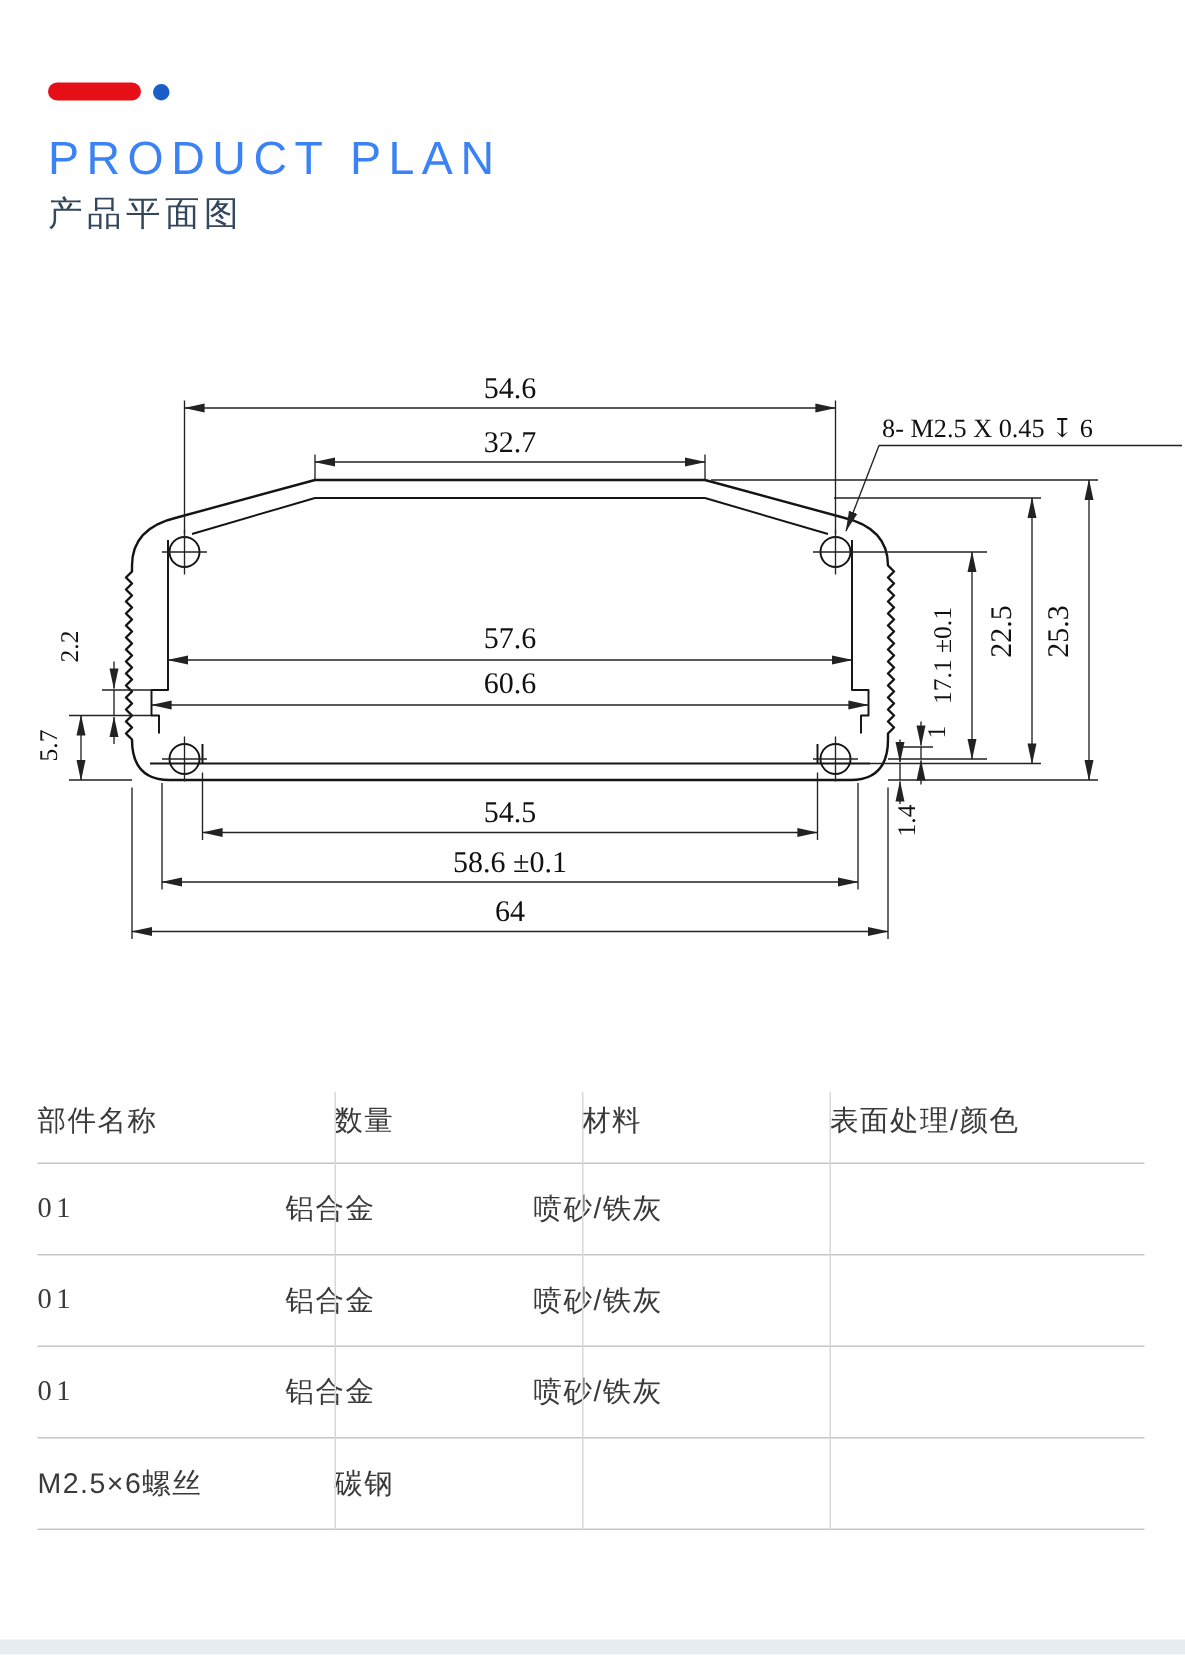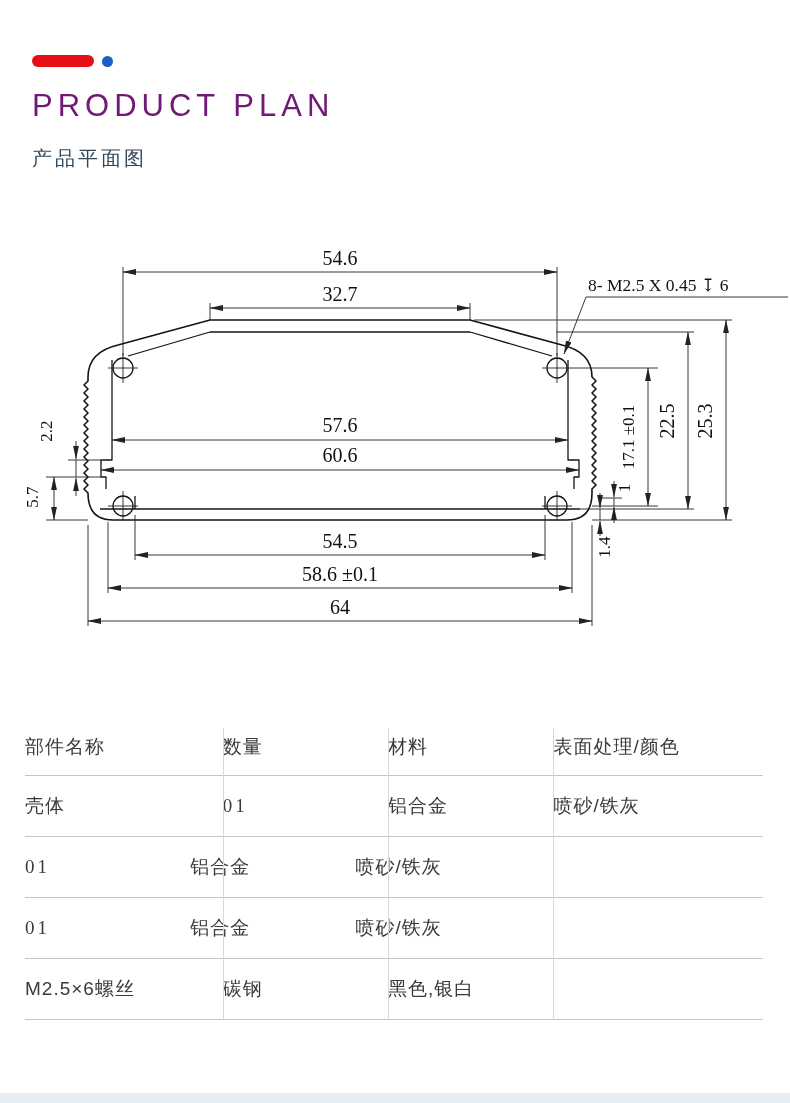--- a/index.html
+++ b/index.html
@@ -7,24 +7,24 @@
     width:790px;height:1103px;position:relative;background:#ffffff;
     font-family:"Liberation Sans",sans-serif;overflow:hidden;
   }
   
   .hdr{position:absolute;left:32px;top:54px;}
   .accent{display:flex;align-items:center;height:14px;}
   .accent .bar{width:62px;height:12px;border-radius:6px;background:#e60f18;}
   .accent .dot{width:11px;height:11px;border-radius:50%;margin-left:8px;background:#1a5fc8;}
   .title{
     margin-top:22px;font-size:31px;font-weight:400;letter-spacing:5px;
-    color:#701a75;line-height:1.05;
+    color:#3b82f6;line-height:1.05;
   }
   .subtitle{
-    margin-top:22px;font-size:20px;font-weight:500;letter-spacing:3px;color:#33475c;
+    margin-top:4px;font-size:23px;font-weight:500;letter-spacing:3px;color:#33475c;
   }
   
   svg.draw{position:absolute;left:0;top:225px;}
   .profile{fill:none;stroke:#141414;stroke-width:1.6px;stroke-linejoin:round;}
   .inner{fill:none;stroke:#141414;stroke-width:1.3px;stroke-linejoin:round;}
   .dim{stroke:#222;stroke-width:0.9px;fill:none;}
   .dimtxt{font-family:"Liberation Serif","DejaVu Serif",serif;font-size:20px;fill:#111;}
   .dimtxt.sm{font-size:17px;}
   .note{font-family:"Liberation Serif","DejaVu Serif",serif;font-size:17.5px;fill:#111;}
   
@@ -194,35 +194,33 @@
   <div class="vsep" style="left:528px"></div>
 
   <div class="row head">
     <div class="cell c1">部件名称</div>
     <div class="cell c2">数量</div>
     <div class="cell c3">材料</div>
     <div class="cell c4">表面处理/颜色</div>
   </div>
 
   <div class="row">
-    <div class="cell c1">壳体</div>
     <div class="cell c2 num">01</div>
     <div class="cell c3">铝合金</div>
     <div class="cell c4">喷砂/铁灰</div>
   </div>
   <div class="row">
     <div class="cell c2 num">01</div>
     <div class="cell c3">铝合金</div>
     <div class="cell c4">喷砂/铁灰</div>
   </div>
   <div class="row">
     <div class="cell c2 num">01</div>
     <div class="cell c3">铝合金</div>
     <div class="cell c4">喷砂/铁灰</div>
   </div>
   <div class="row">
     <div class="cell c1">M2.5×6螺丝</div>
     <div class="cell c3">碳钢</div>
-    <div class="cell c4">黑色,银白</div>
   </div>
 </div>
 
 <div class="strip"></div>
 
 </body></html>

